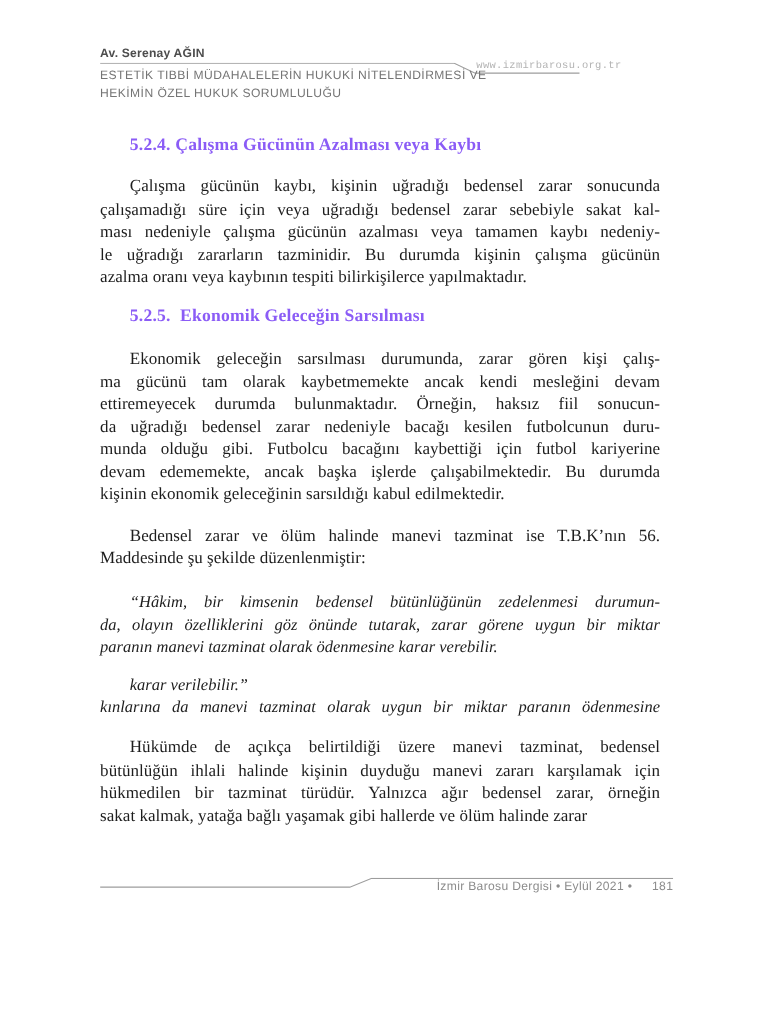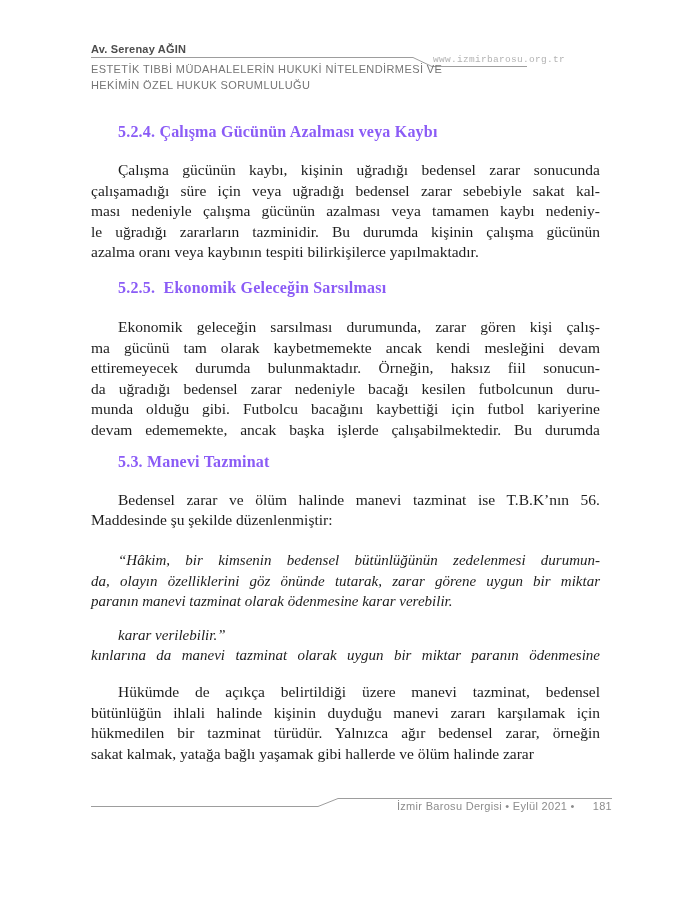--- a/index.html
+++ b/index.html
@@ -91,22 +91,22 @@
         <div class="line last">azalma oranı veya kaybının tespiti bilirkişilerce yapılmaktadır.</div>
       </div>
       <div class="heading b2">5.2.5.&nbsp; Ekonomik Geleceğin Sarsılması</div>
       <div class="para b3">
         <div class="line">Ekonomik geleceğin sarsılması durumunda, zarar gören kişi çalış-</div>
         <div class="line">ma gücünü tam olarak kaybetmemekte ancak kendi mesleğini devam</div>
         <div class="line">ettiremeyecek durumda bulunmaktadır. Örneğin, haksız fiil sonucun-</div>
         <div class="line">da uğradığı bedensel zarar nedeniyle bacağı kesilen futbolcunun duru-</div>
         <div class="line">munda olduğu gibi. Futbolcu bacağını kaybettiği için futbol kariyerine</div>
         <div class="line">devam edememekte, ancak başka işlerde çalışabilmektedir. Bu durumda</div>
+        <div class="line last">kişinin ekonomik geleceğinin sarsıldığı kabul edilmektedir.</div>
       </div>
-      <div class="heading b4">5.3. Manevi Tazminat</div>
       <div class="para b5">
         <div class="line">Bedensel zarar ve ölüm halinde manevi tazminat ise T.B.K’nın 56.</div>
         <div class="line last">Maddesinde şu şekilde düzenlenmiştir:</div>
       </div>
       <div class="para quote b6">
         <div class="line">“Hâkim, bir kimsenin bedensel bütünlüğünün zedelenmesi durumun-</div>
         <div class="line">da, olayın özelliklerini göz önünde tutarak, zarar görene uygun bir miktar</div>
         <div class="line last">paranın manevi tazminat olarak ödenmesine karar verebilir.</div>
       </div>
       <div class="para quote b7">

